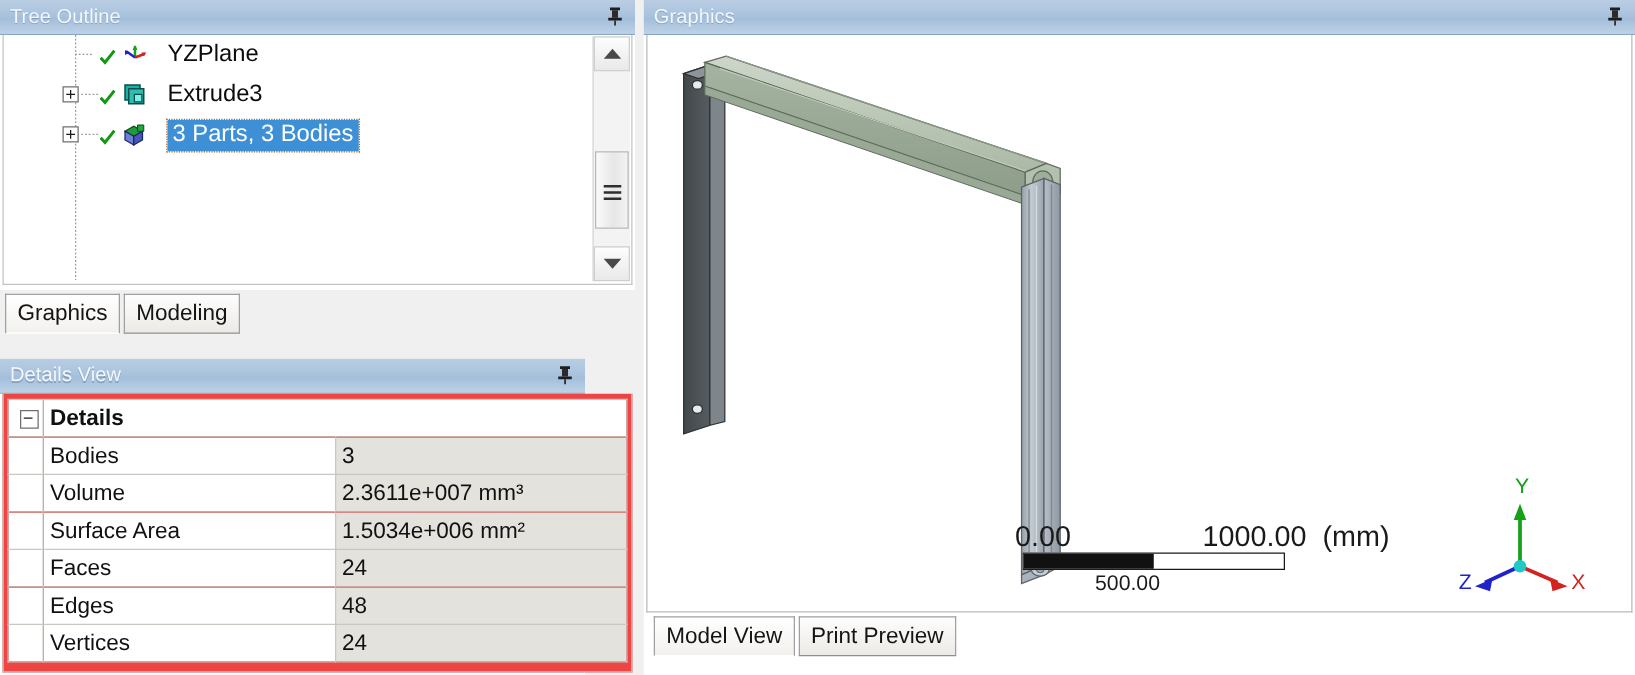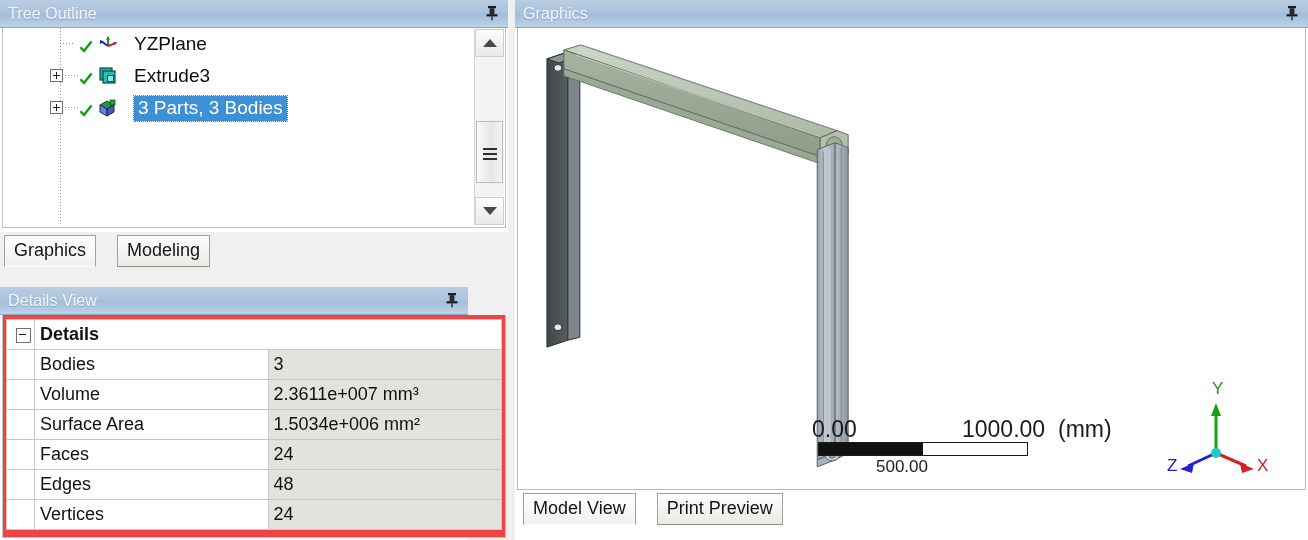--- a/index.html
+++ b/index.html
@@ -131,21 +131,21 @@
     border: 1px solid #a0a0a0;
     border-bottom: 1px solid #8f8f8f;
     box-sizing: border-box;
     white-space: nowrap;
     line-height: 22px;
   }
   .tab.active {
     background: linear-gradient(to bottom,#ffffff,#f3f1ee);
     border-bottom-color: #ffffff;
   }
-  .tab + .tab { margin-left: 21px; }
+  .tab + .tab { margin-left: 3px; }
 
   
   #details-panel { left: 0; top: 287px; width: 468px; height: 253px; }
   .details-body {
     position: absolute; left: 2px; top: 28px;
     width: 504px; height: 223px;
     background: #ef4444;
     border: 1px solid #c3c3c3; border-top: none;
     box-sizing: border-box;
     padding: 4px 3px 3px 3px;

